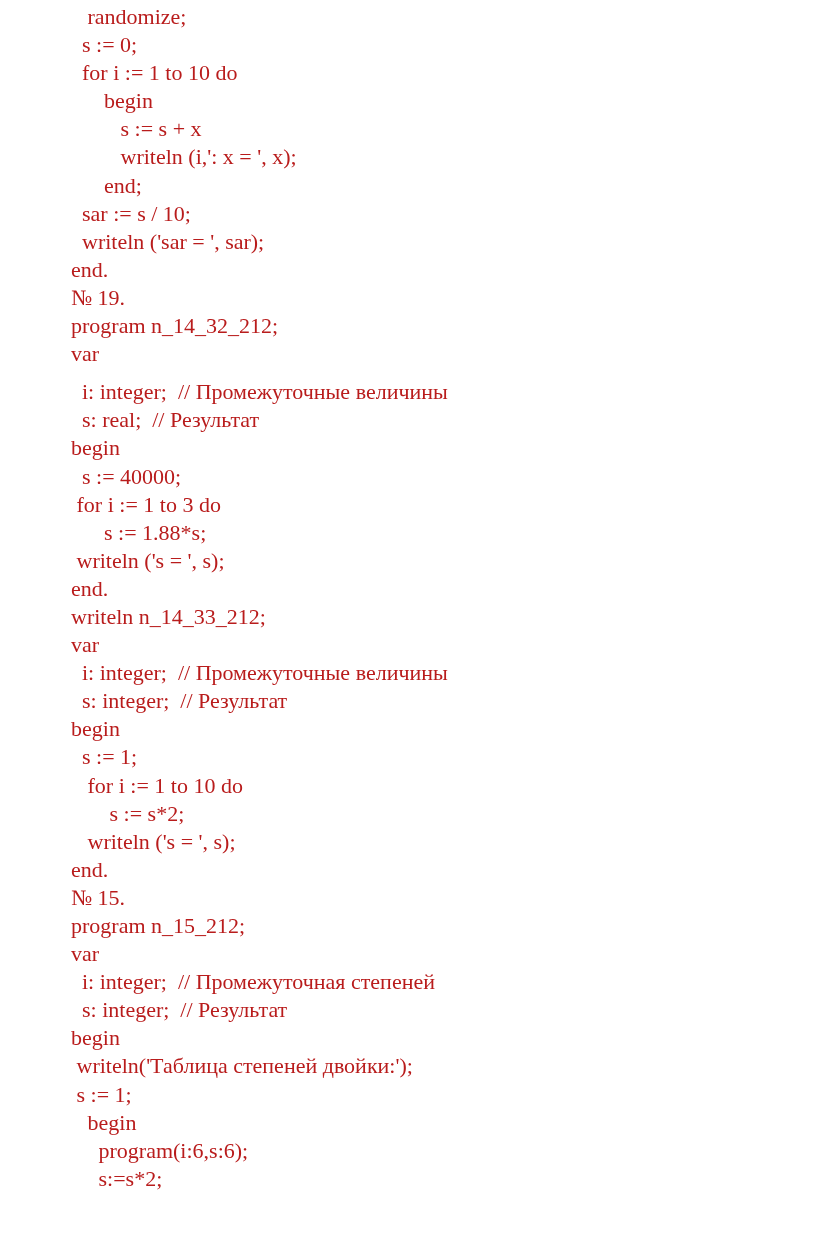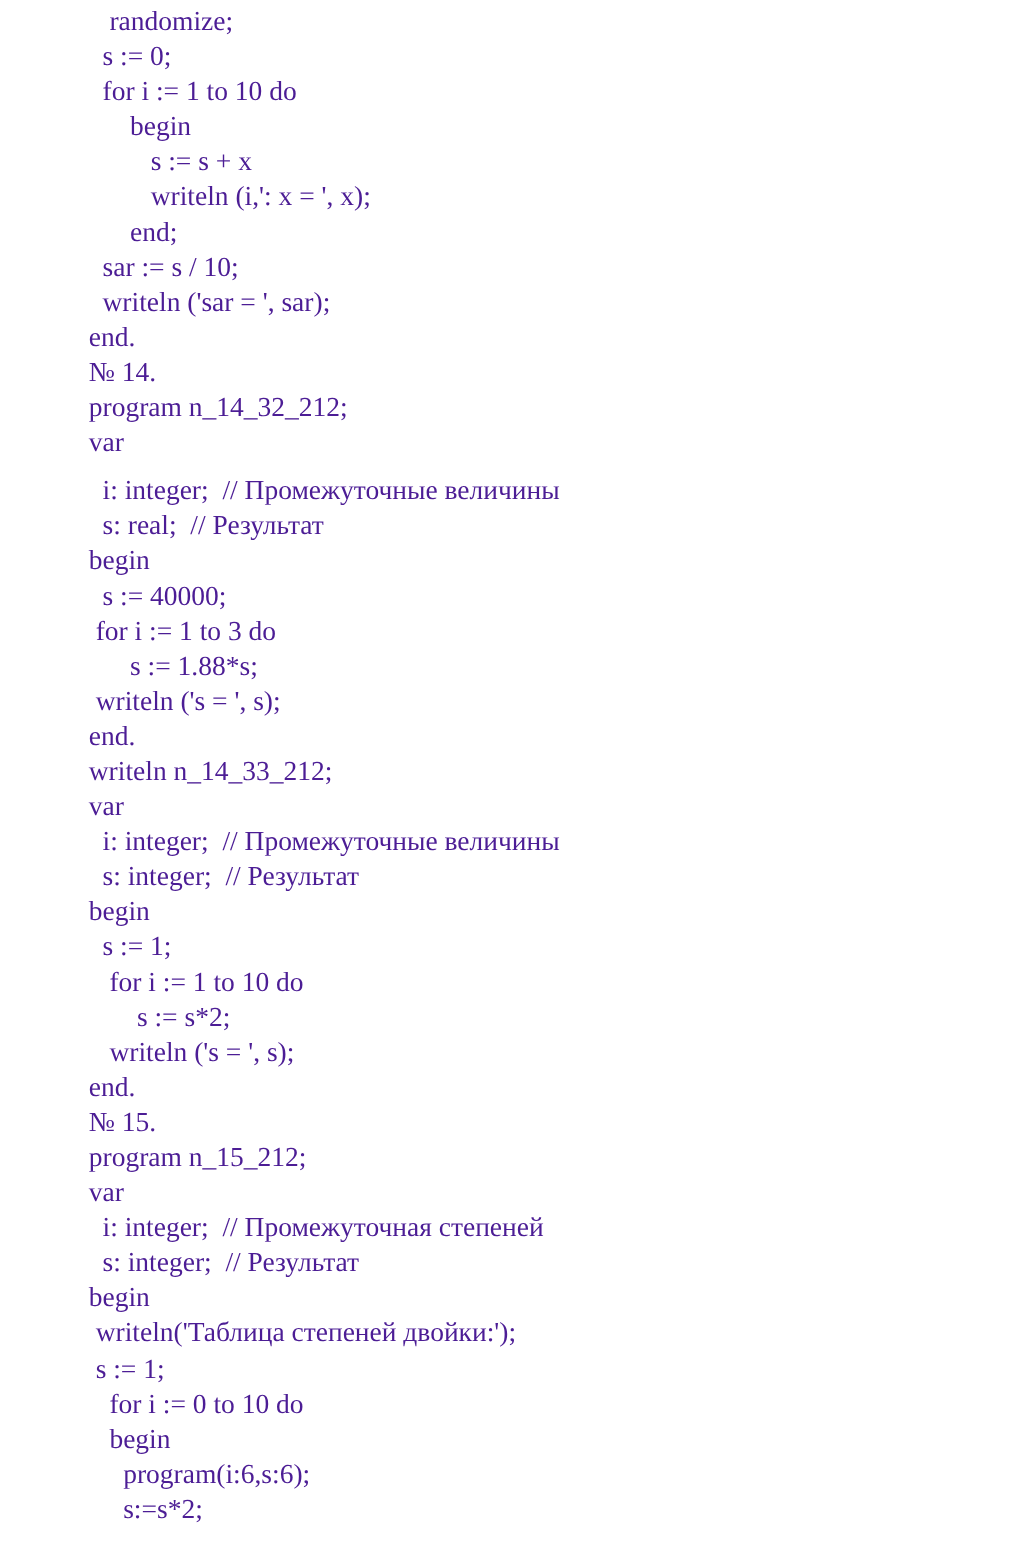--- a/index.html
+++ b/index.html
@@ -10,21 +10,21 @@
   .page {
     position: relative;
     width: 816px;
     height: 1250px;
     box-sizing: border-box;
     background: #ffffff;
     padding: 3px 10px 0 71px;
     overflow: hidden;
     font-family: "Liberation Serif", "DejaVu Serif", serif;
     font-size: 22px;
-    color: #4c1d95;
+    color: #b91c1c;
   }
   .ln {
     white-space: pre;
     height: 28.1px;
     line-height: 28.1px;
   }
   .gap-above {
     margin-top: 10px;
   }
 </style>
@@ -35,21 +35,21 @@
   <div class="ln">   randomize;</div>
   <div class="ln">  s := 0;</div>
   <div class="ln">  for i := 1 to 10 do</div>
   <div class="ln">      begin</div>
   <div class="ln">         s := s + x</div>
   <div class="ln">         writeln (i,': x = ', x);</div>
   <div class="ln">      end;</div>
   <div class="ln">  sar := s / 10;</div>
   <div class="ln">  writeln ('sar = ', sar);</div>
   <div class="ln">end.</div>
-  <div class="ln">№ 14.</div>
+  <div class="ln">№ 19.</div>
   <div class="ln">program n_14_32_212;</div>
   <div class="ln">var</div>
   <div class="ln gap-above">  i: integer;  // Промежуточные величины</div>
   <div class="ln">  s: real;  // Результат</div>
   <div class="ln">begin</div>
   <div class="ln">  s := 40000;</div>
   <div class="ln"> for i := 1 to 3 do</div>
   <div class="ln">      s := 1.88*s;</div>
   <div class="ln"> writeln ('s = ', s);</div>
   <div class="ln">end.</div>
@@ -64,17 +64,16 @@
   <div class="ln">   writeln ('s = ', s);</div>
   <div class="ln">end.</div>
   <div class="ln">№ 15.</div>
   <div class="ln">program n_15_212;</div>
   <div class="ln">var</div>
   <div class="ln">  i: integer;  // Промежуточная степеней</div>
   <div class="ln">  s: integer;  // Результат</div>
   <div class="ln">begin</div>
   <div class="ln"> writeln('Таблица степеней двойки:');</div>
   <div class="ln"> s := 1;</div>
-  <div class="ln">   for i := 0 to 10 do</div>
   <div class="ln">   begin</div>
   <div class="ln">     program(i:6,s:6);</div>
   <div class="ln">     s:=s*2;</div>
 </div>
 
 </body></html>

